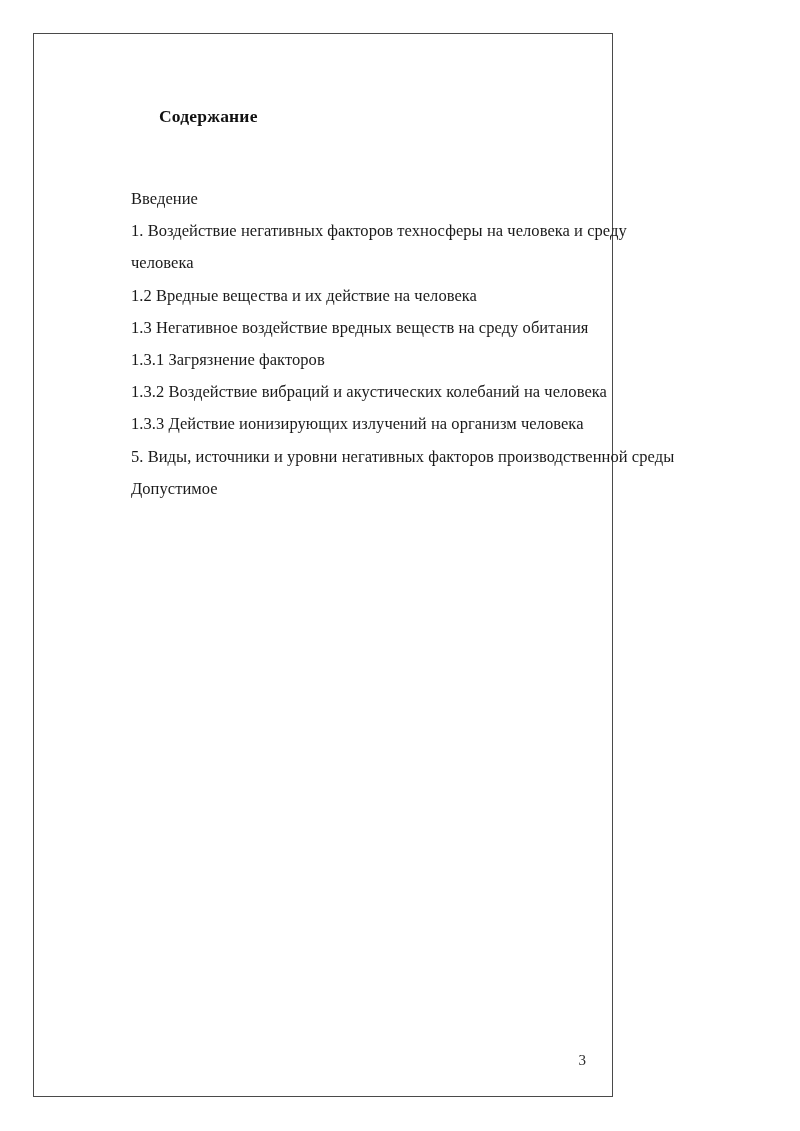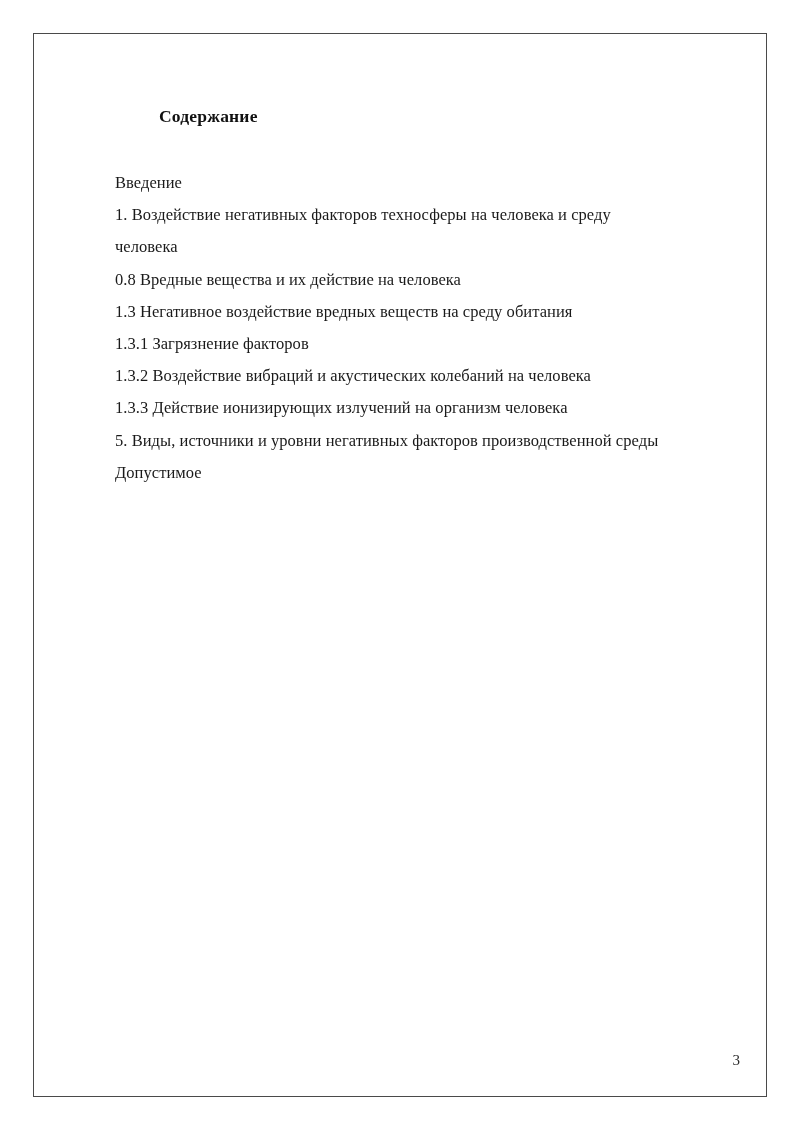--- a/index.html
+++ b/index.html
@@ -19,42 +19,42 @@
     left: 0;
     top: 0;
     width: 800px;
     height: 1131px;
     background: #ffffff;
   }
   .page-frame {
     position: absolute;
     left: 33px;
     top: 33px;
-    width: 734px;
+    width: 580px;
     height: 1064px;
     border: 1.5px solid #4a4a4a;
     box-sizing: border-box;
     background: #ffffff;
   }
   .doc-title {
     position: absolute;
     left: 125px;
     top: 72px;
     font-size: 17.5px;
     font-weight: bold;
     color: #111111;
     letter-spacing: 0.2px;
     white-space: nowrap;
   }
   .toc-list {
     position: absolute;
     left: 81px;
     top: 133px;
     width: 630px;
-    margin: 0;
+    margin: 16px;
     padding: 0;
     list-style: none;
   }
   .toc-line {
     font-size: 16.5px;
     line-height: 32.2px;
     color: #1a1a1a;
     white-space: nowrap;
     letter-spacing: 0.05px;
   }
@@ -71,21 +71,21 @@
 
 <div class="page-sheet">
   <div class="page-frame">
 
     <div class="doc-title">Содержание</div>
 
     <ul class="toc-list">
       <li class="toc-line">Введение</li>
       <li class="toc-line">1. Воздействие негативных факторов техносферы на человека и среду</li>
       <li class="toc-line">человека</li>
-      <li class="toc-line">0.8 Вредные вещества и их действие на человека</li>
+      <li class="toc-line">1.2 Вредные вещества и их действие на человека</li>
       <li class="toc-line">1.3 Негативное воздействие вредных веществ на среду обитания</li>
       <li class="toc-line">1.3.1 Загрязнение факторов</li>
       <li class="toc-line">1.3.2 Воздействие вибраций и акустических колебаний на человека</li>
       <li class="toc-line">1.3.3 Действие ионизирующих излучений на организм человека</li>
       <li class="toc-line">5. Виды, источники и уровни негативных факторов производственной среды</li>
       <li class="toc-line">Допустимое</li>
     </ul>
 
     <div class="page-number">3</div>
 

